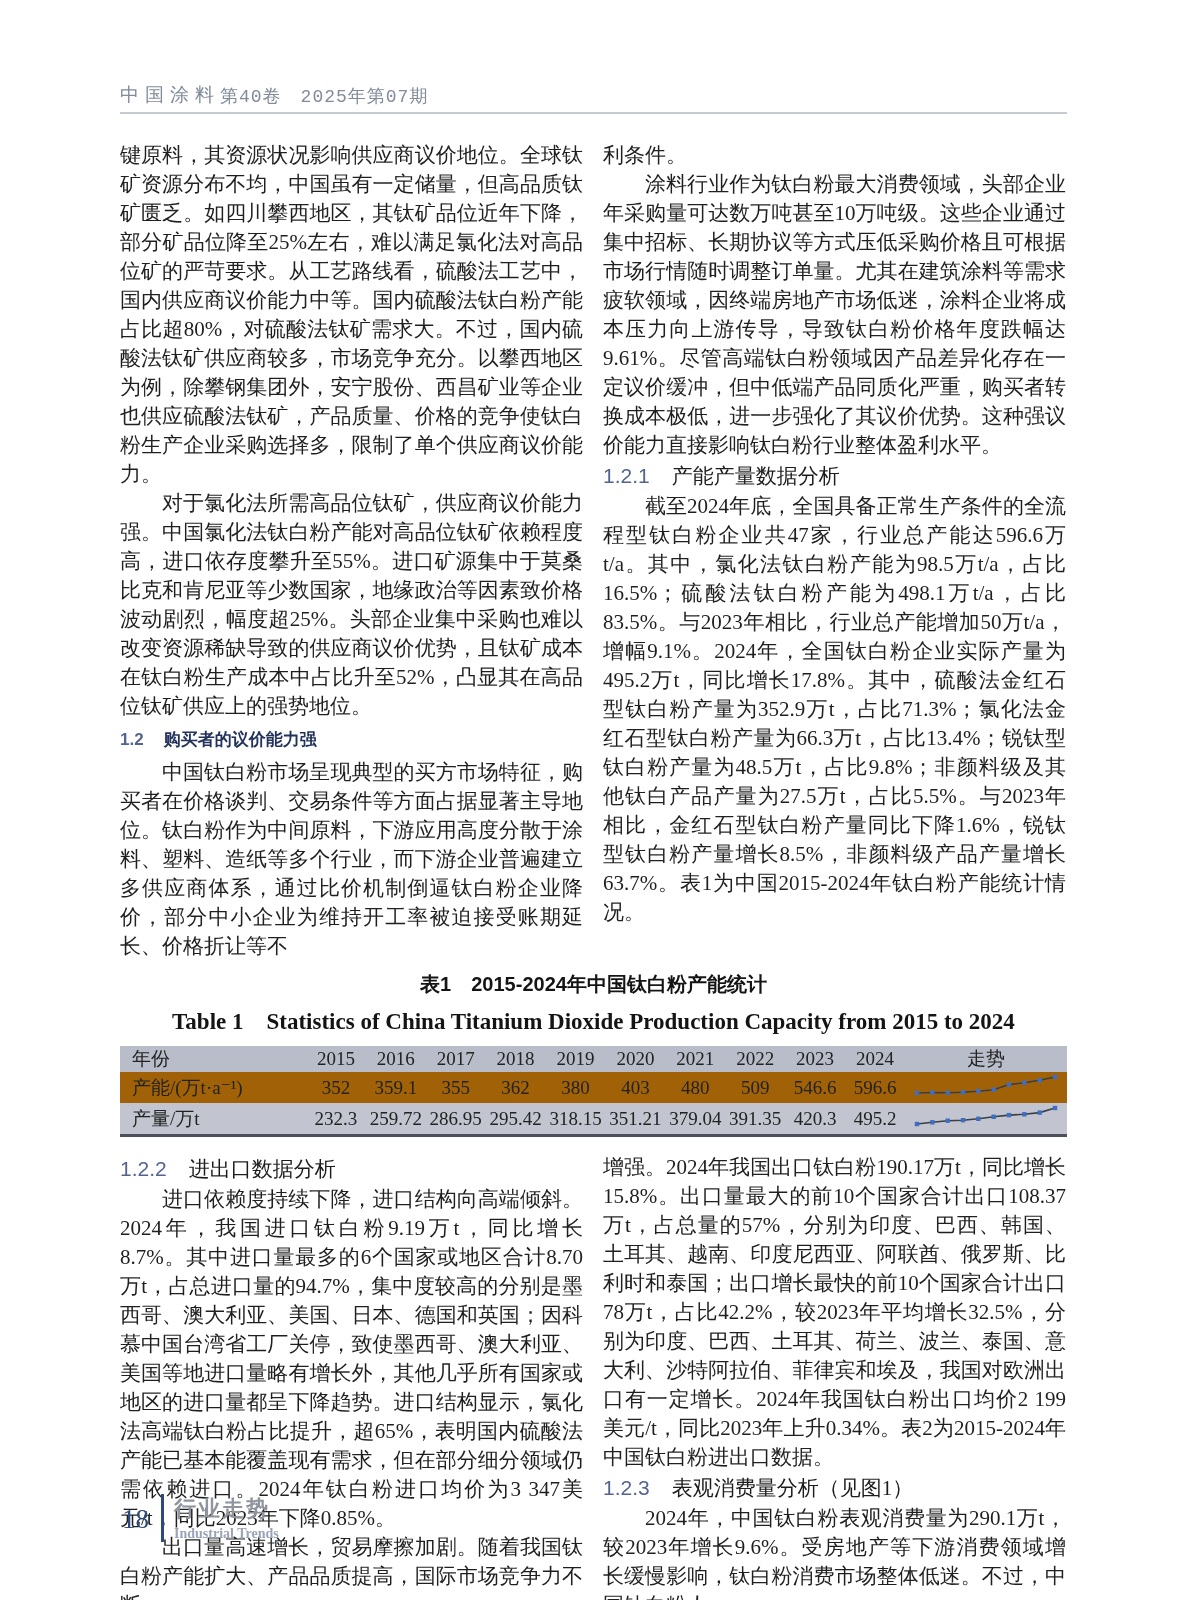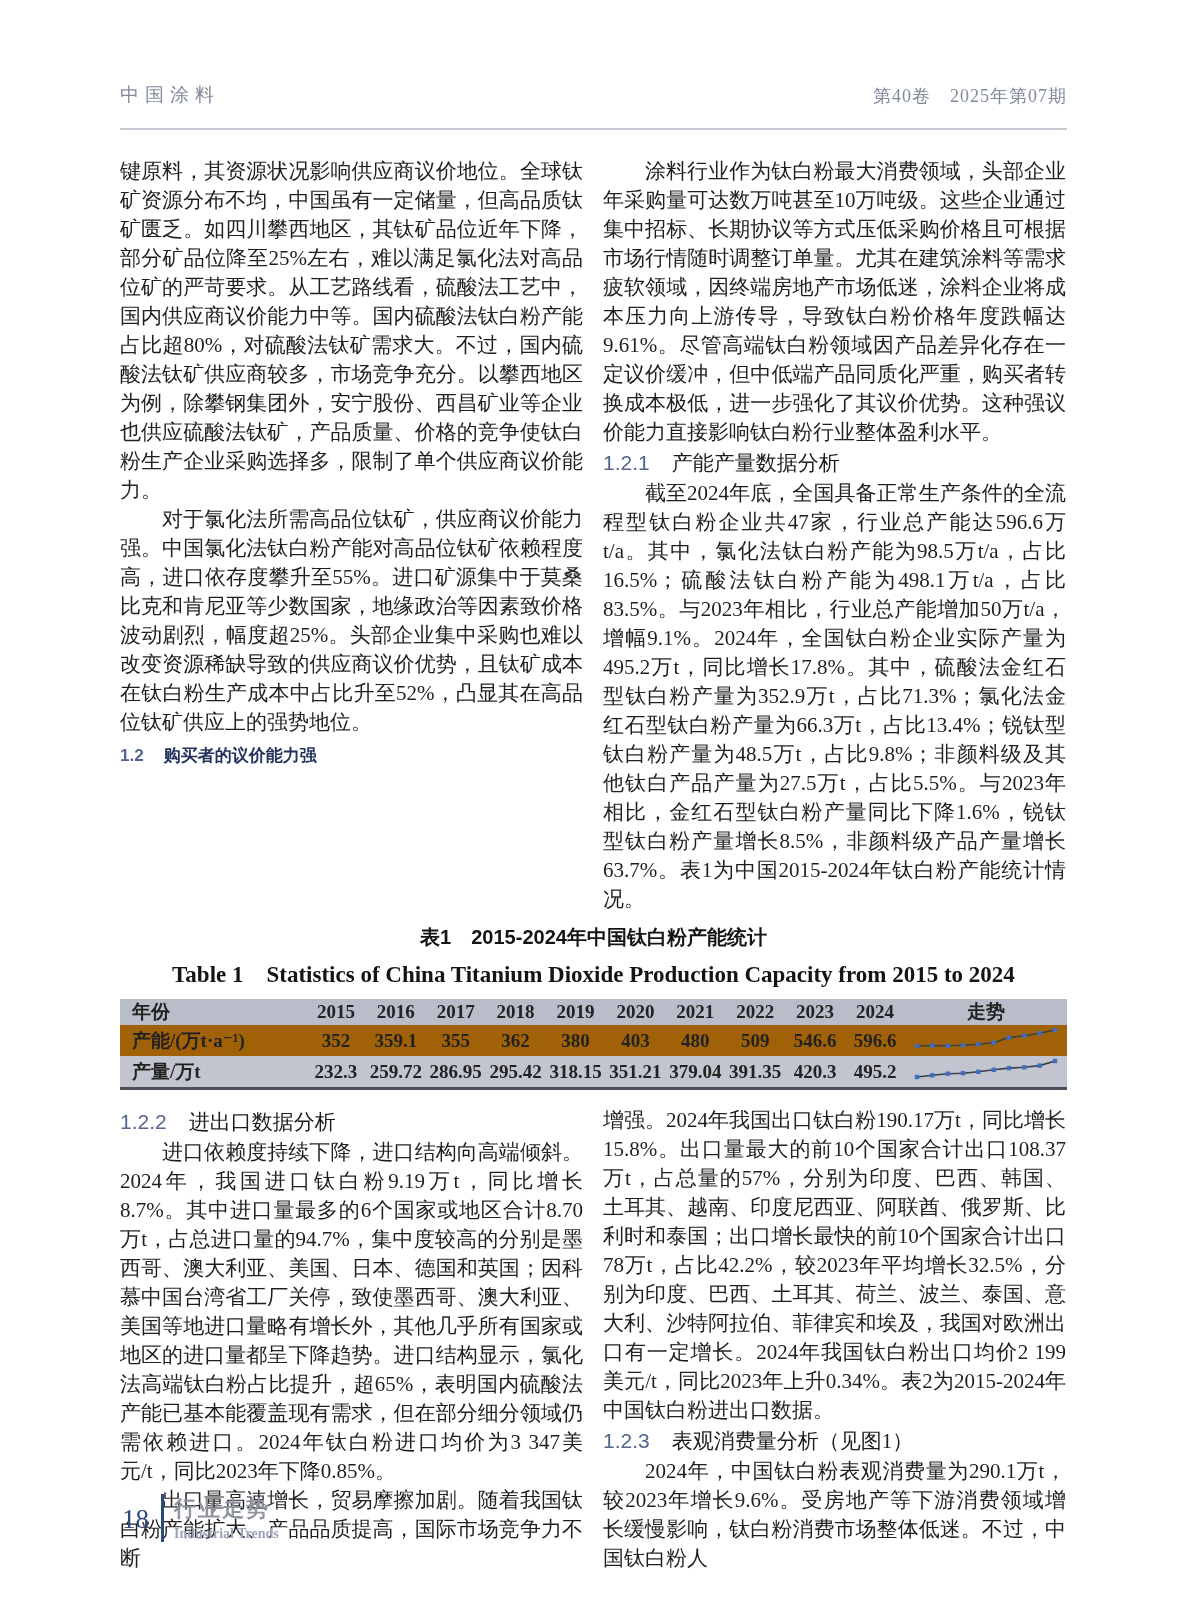--- a/index.html
+++ b/index.html
@@ -9,24 +9,24 @@
     margin:0 auto;
     background:#ffffff;
     overflow:hidden;
     font-family:"Liberation Serif","DejaVu Serif",serif;
     color:#1f1f1f;
   }
   .content { position:absolute; left:120px; top:82px; width:947px; }
 
   
   .running-head {
-    display:flex; justify-content:space-between; align-items:flex-end;
-    font-family:Liberation Serif, serif;
+    display:flex; justify-content:flex-start; align-items:flex-end;
+    font-family:Liberation Mono, monospace;
     color:#828b9b; font-size:19px;
-    padding-bottom:20px;
+    padding-bottom:4px;
     border-bottom:2px solid #c6cad2;
   }
   .running-head .journal { letter-spacing:6px; }
   .running-head .issue { font-size:18px; letter-spacing:1px; }
 
   
   .cols { display:flex; gap:20px; }
   .col { width:463px; }
   .cols-top { margin-top:27px; }
   .cols-bottom { margin-top:16px; }
@@ -64,21 +64,21 @@
   }
   .tbl-title-en {
     text-align:center; font-weight:bold; font-size:23px; color:#141414;
     margin-bottom:9px;
   }
   table.cap-table {
     width:100%; border-collapse:collapse; table-layout:fixed;
     font-size:19px; color:#222;
   }
   table.cap-table th, table.cap-table td {
-    height:19px; padding:0 2px; text-align:center; font-weight:bold;
+    height:19px; padding:0 2px; text-align:center; font-weight:normal;
     vertical-align:middle; white-space:nowrap;
   }
   table.cap-table thead tr { background:#b9bdc9; }
   table.cap-table tbody tr:nth-child(1) { background:#a16207; }
   table.cap-table tbody tr:nth-child(2) { background:#c2c5cf; border-bottom:3px solid #4a4f5a; }
   table.cap-table .c-label { width:172px; text-align:left; padding-left:12px; }
   table.cap-table .c-trend { width:158px; }
 
   
   .page-footer {
@@ -108,22 +108,24 @@
       <span class="issue">第40卷　2025年第07期</span>
     </div>
 
     <div class="cols cols-top">
       <div class="col">
         <p class="body-text">键原料，其资源状况影响供应商议价地位。全球钛矿资源分布不均，中国虽有一定储量，但高品质钛矿匮乏。如四川攀西地区，其钛矿品位近年下降，部分矿品位降至25%左右，难以满足氯化法对高品位矿的严苛要求。从工艺路线看，硫酸法工艺中，国内供应商议价能力中等。国内硫酸法钛白粉产能占比超80%，对硫酸法钛矿需求大。不过，国内硫酸法钛矿供应商较多，市场竞争充分。以攀西地区为例，除攀钢集团外，安宁股份、西昌矿业等企业也供应硫酸法钛矿，产品质量、价格的竞争使钛白粉生产企业采购选择多，限制了单个供应商议价能力。</p>
         <p class="body-text indent">对于氯化法所需高品位钛矿，供应商议价能力强。中国氯化法钛白粉产能对高品位钛矿依赖程度高，进口依存度攀升至55%。进口矿源集中于莫桑比克和肯尼亚等少数国家，地缘政治等因素致价格波动剧烈，幅度超25%。头部企业集中采购也难以改变资源稀缺导致的供应商议价优势，且钛矿成本在钛白粉生产成本中占比升至52%，凸显其在高品位钛矿供应上的强势地位。</p>
         <h3 class="sec2">
           <span class="num">1.2</span><span>购买者的议价能力强</span>
         </h3>
-      </div>
-      <div class="col">
+        <p class="body-text indent">中国钛白粉市场呈现典型的买方市场特征，购买者在价格谈判、交易条件等方面占据显著主导地位。钛白粉作为中间原料，下游应用高度分散于涂料、塑料、造纸等多个行业，而下游企业普遍建立多供应商体系，通过比价机制倒逼钛白粉企业降价，部分中小企业为维持开工率被迫接受账期延长、价格折让等不</p>
+      </div>
+      <div class="col">
+        <p class="body-text">利条件。</p>
         <p class="body-text indent">涂料行业作为钛白粉最大消费领域，头部企业年采购量可达数万吨甚至10万吨级。这些企业通过集中招标、长期协议等方式压低采购价格且可根据市场行情随时调整订单量。尤其在建筑涂料等需求疲软领域，因终端房地产市场低迷，涂料企业将成本压力向上游传导，导致钛白粉价格年度跌幅达9.61%。尽管高端钛白粉领域因产品差异化存在一定议价缓冲，但中低端产品同质化严重，购买者转换成本极低，进一步强化了其议价优势。这种强议价能力直接影响钛白粉行业整体盈利水平。</p>
         <h4 class="sec3">
           <span class="num">1.2.1</span><span>产能产量数据分析</span>
         </h4>
         <p class="body-text indent">截至2024年底，全国具备正常生产条件的全流程型钛白粉企业共47家，行业总产能达596.6万t/a。其中，氯化法钛白粉产能为98.5万t/a，占比16.5%；硫酸法钛白粉产能为498.1万t/a，占比83.5%。与2023年相比，行业总产能增加50万t/a，增幅9.1%。2024年，全国钛白粉企业实际产量为495.2万t，同比增长17.8%。其中，硫酸法金红石型钛白粉产量为352.9万t，占比71.3%；氯化法金红石型钛白粉产量为66.3万t，占比13.4%；锐钛型钛白粉产量为48.5万t，占比9.8%；非颜料级及其他钛白产品产量为27.5万t，占比5.5%。与2023年相比，金红石型钛白粉产量同比下降1.6%，锐钛型钛白粉产量增长8.5%，非颜料级产品产量增长63.7%。表1为中国2015-2024年钛白粉产能统计情况。</p>
       </div>
     </div>
 
     <div class="table-block">
       <div class="tbl-title-zh">表1　2015-2024年中国钛白粉产能统计</div>

